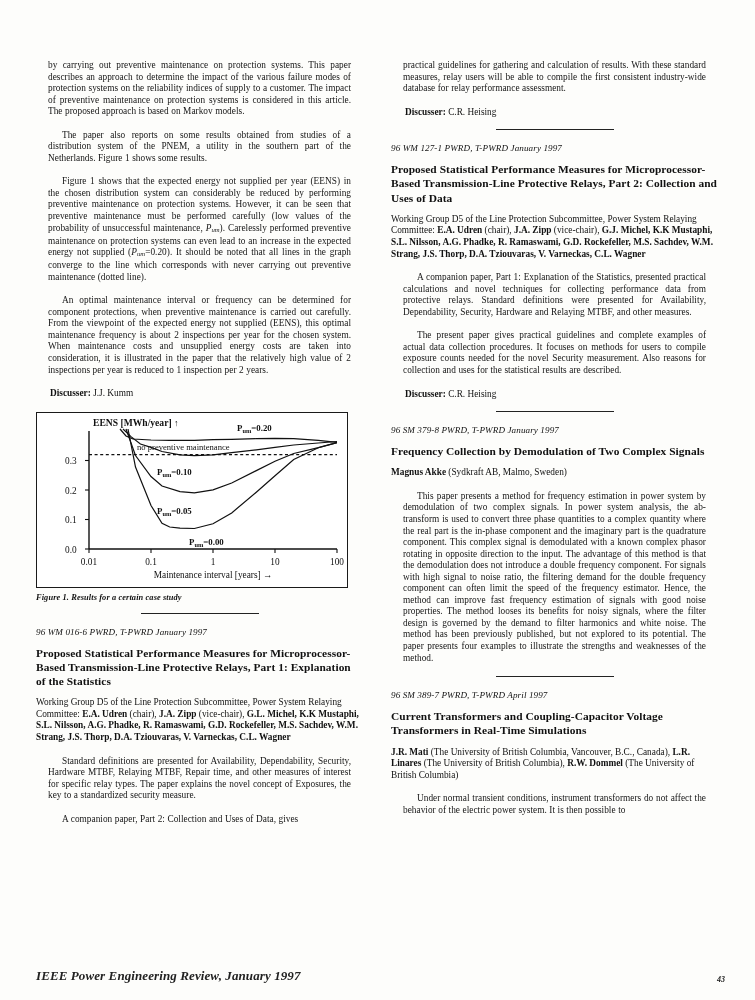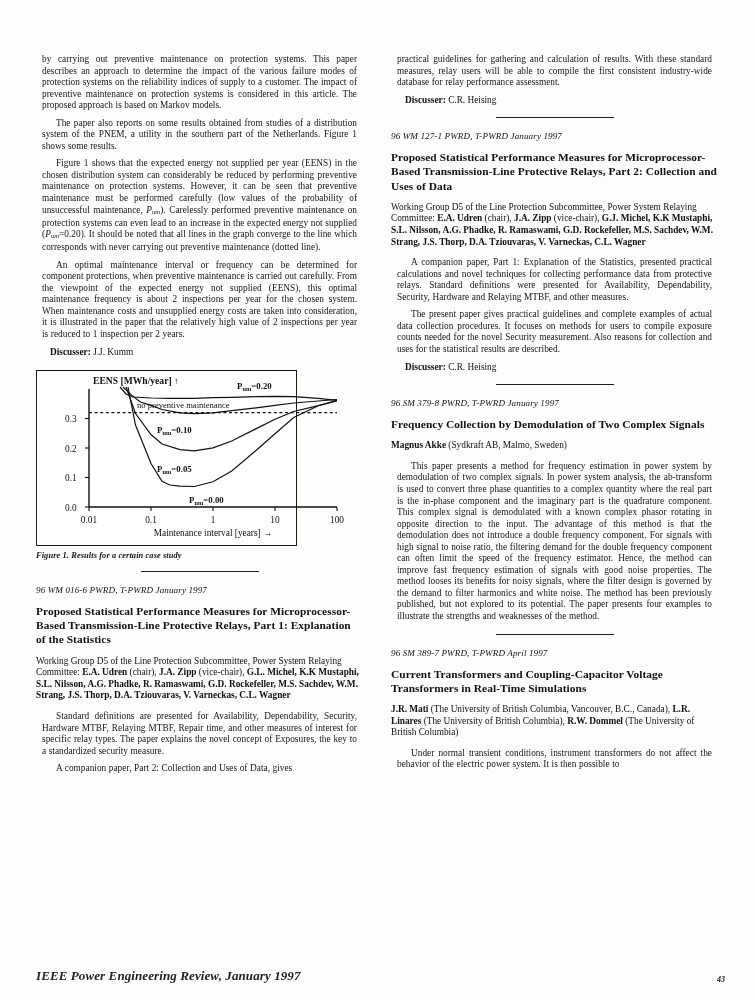--- a/index.html
+++ b/index.html
@@ -33,21 +33,21 @@
     width: 100%;
   }
   .col {
     width: 327px;
     flex: 0 0 327px;
   }
   p.body {
     font-size: 9.3px;
     line-height: 11.55px;
     text-align: justify;
-    margin: 6px;
+    margin: 12px;
     text-indent: 14px;
     letter-spacing: 0.02px;
     word-spacing: 0.2px;
     color: #151515;
   }
   p.body.noindent { text-indent: 0; }
   .discusser {
     font-size: 9.3px;
     line-height: 11.55px;
     margin: 0;
@@ -84,21 +84,21 @@
   }
   .authors b { font-weight: bold; }
   .sp { margin-bottom: 8px; }
 
   
   .figure {
     margin: 12px 0 0 0;
   }
   .chart-box {
     position: relative;
-    width: 261px;
+    width: 312px;
     height: 176px;
     border: 1px solid #1a1a1a;
     box-sizing: border-box;
     background: #fff;
   }
   .chart-svg { display: block; }
   .fig-caption {
     font-size: 8.4px;
     font-style: italic;
     font-weight: bold;

